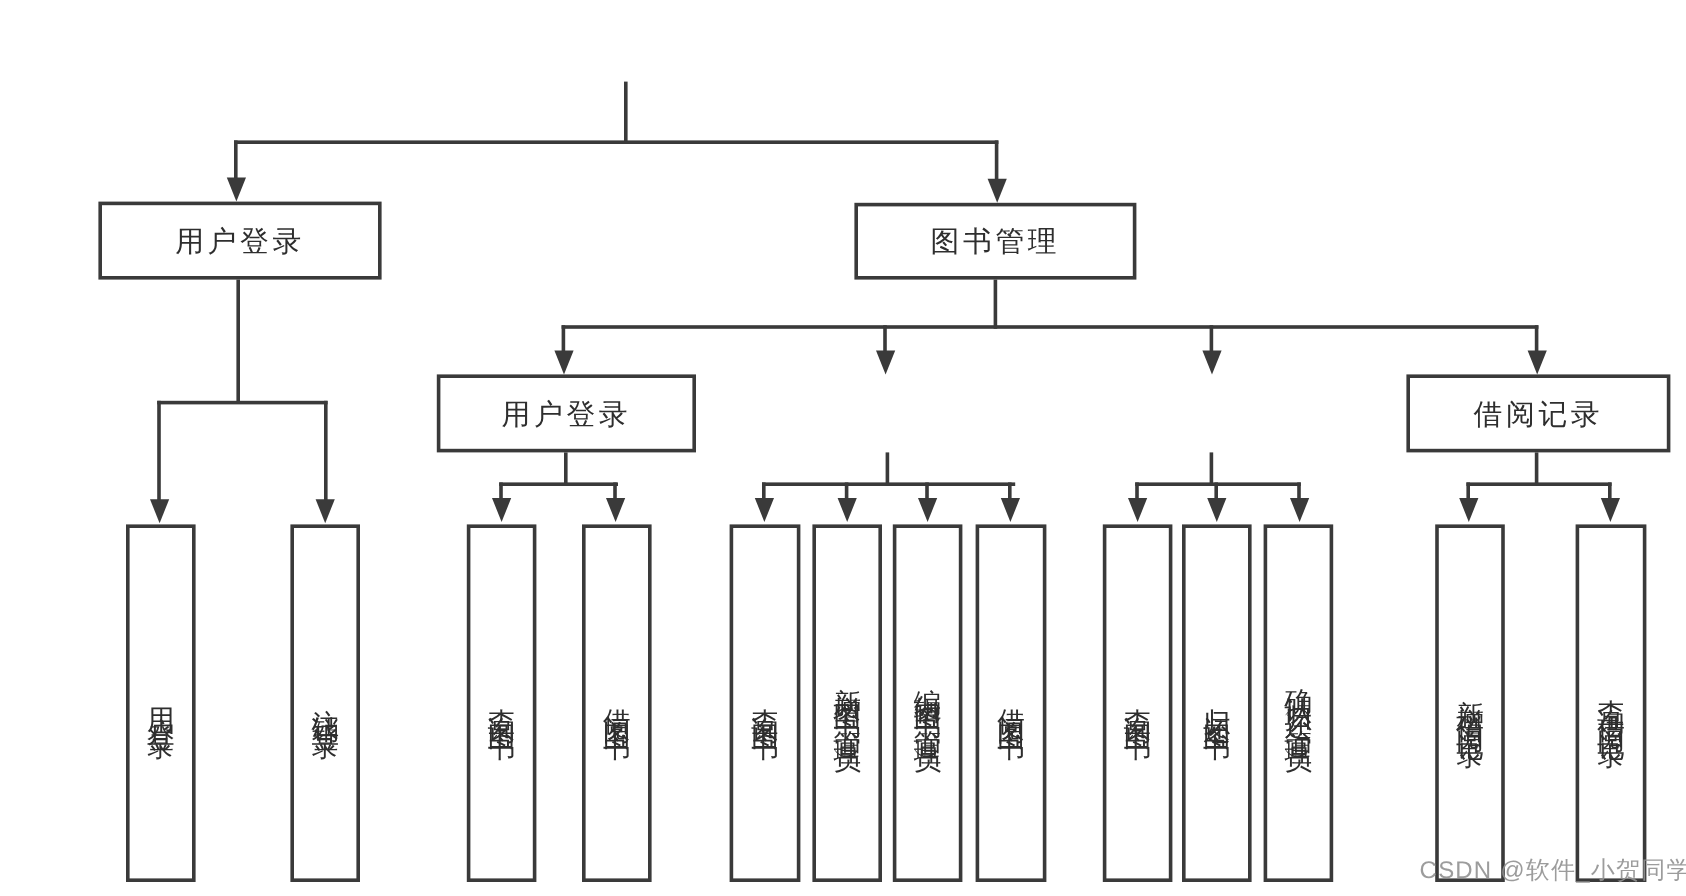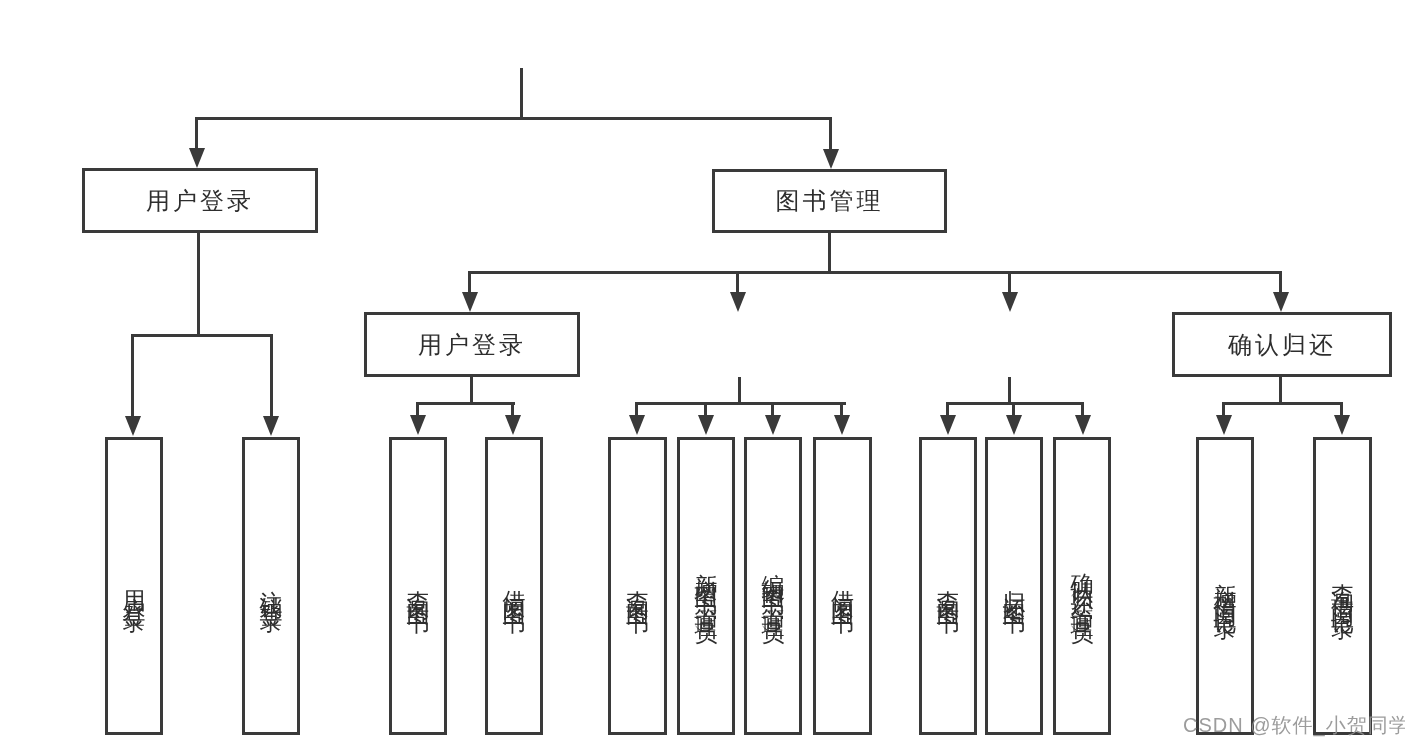--- a/index.html
+++ b/index.html
@@ -64,21 +64,21 @@
     <span>用户登录</span>
   </div>
   <div class="node h" style="left:712px;top:169px;width:235px;height:64px;">
     <span>图书管理</span>
   </div>
 
   <div class="node h" style="left:364px;top:312px;width:216px;height:65px;">
     <span>用户登录</span>
   </div>
   <div class="node h" style="left:1172px;top:312px;width:220px;height:65px;">
-    <span>确认归还</span>
+    <span>借阅记录</span>
   </div>
 
   <div class="node v" style="left:105px;top:437px;width:58px;height:298px;">
     <span>用户登录</span>
   </div>
   <div class="node v" style="left:242px;top:437px;width:58px;height:298px;">
     <span>注销登录</span>
   </div>
 
   <div class="node v" style="left:389px;top:437px;width:58px;height:298px;">

